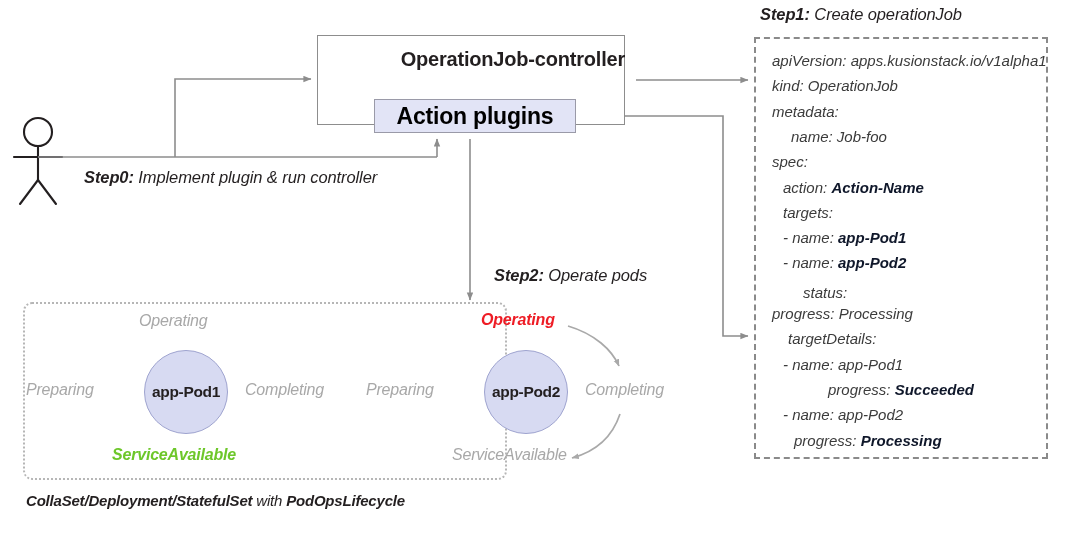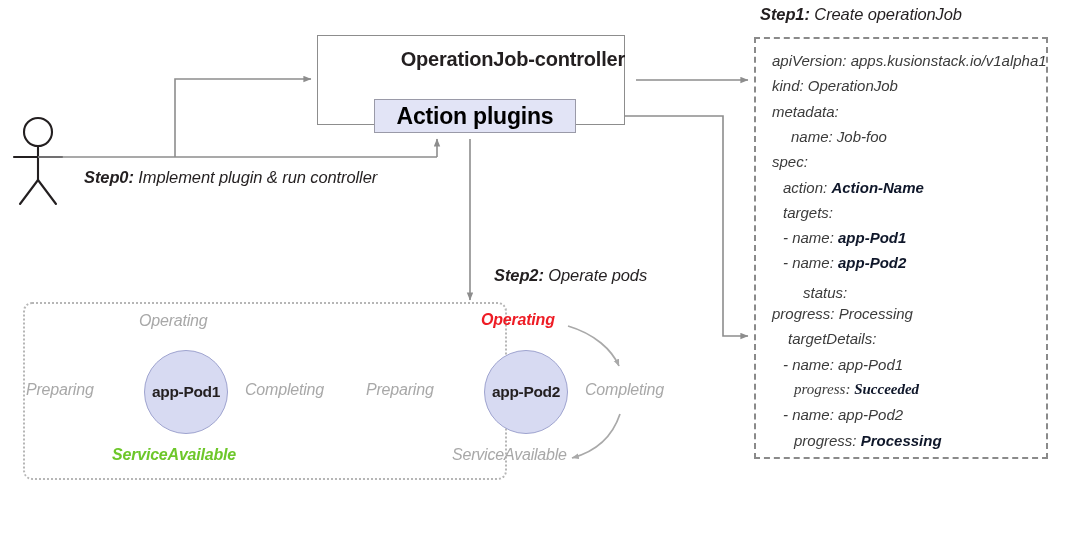--- a/index.html
+++ b/index.html
@@ -128,33 +128,36 @@
       <div class="yaml-line" style="left: 791px; top: 127.9px;">name: Job-foo</div>
       <div class="yaml-line" style="left: 772px; top: 153.2px;">spec:</div>
       <div class="yaml-line" style="left: 783px; top: 178.5px;">action: <b>Action-Name</b></div>
       <div class="yaml-line" style="left: 783px; top: 203.8px;">targets:</div>
       <div class="yaml-line" style="left: 783px; top: 229.1px;">- name: <b>app-Pod1</b></div>
       <div class="yaml-line" style="left: 783px; top: 254.4px;">- name: <b>app-Pod2</b></div>
       <div class="yaml-line" style="left: 772px; top: 284px; margin-left: 31px;">status:</div>
       <div class="yaml-line" style="left: 772px; top: 305px;">progress: Processing</div>
       <div class="yaml-line" style="left: 772px; top: 330.3px; margin-left: 16px;">targetDetails:</div>
       <div class="yaml-line" style="left: 783px; top: 355.6px;">- name: app-Pod1</div>
-      <div class="yaml-line" style="left: 794px; top: 380.9px; font-family: Liberation Serif, serif;">progress: <b>Succeeded</b></div>
+      <div class="yaml-line" style="left: 828px; top: 380.9px;">progress: <b>Succeeded</b></div>
       <div class="yaml-line" style="left: 783px; top: 406.2px;">- name: app-Pod2</div>
       <div class="yaml-line" style="left: 794px; top: 431.5px;">progress: <b>Processing</b></div>
     </div>
 
   <div class="pods-box"></div>
 
   <div class="pod-circle" style="left:144px;top:350px;">app-Pod1</div>
   <div class="state" style="left:139px;top:312px;">Operating</div>
   <div class="state" style="left:26px;top:381px;">Preparing</div>
   <div class="state" style="left:245px;top:381px;">Completing</div>
   <div class="state green" style="left:112px;top:446px;">ServiceAvailable</div>
 
   <div class="pod-circle" style="left:484px;top:350px;">app-Pod2</div>
   <div class="state red" style="left:481px;top:311px;">Operating</div>
   <div class="state" style="left:366px;top:381px;">Preparing</div>
   <div class="state" style="left:585px;top:381px;">Completing</div>
   <div class="state" style="left:452px;top:446px;">ServiceAvailable</div>
 
+  <div class="footer-cap">
+    <b>CollaSet/Deployment/StatefulSet</b><span> with </span><b>PodOpsLifecycle</b>
+  </div>
 
 </div>
 
 </body></html>

